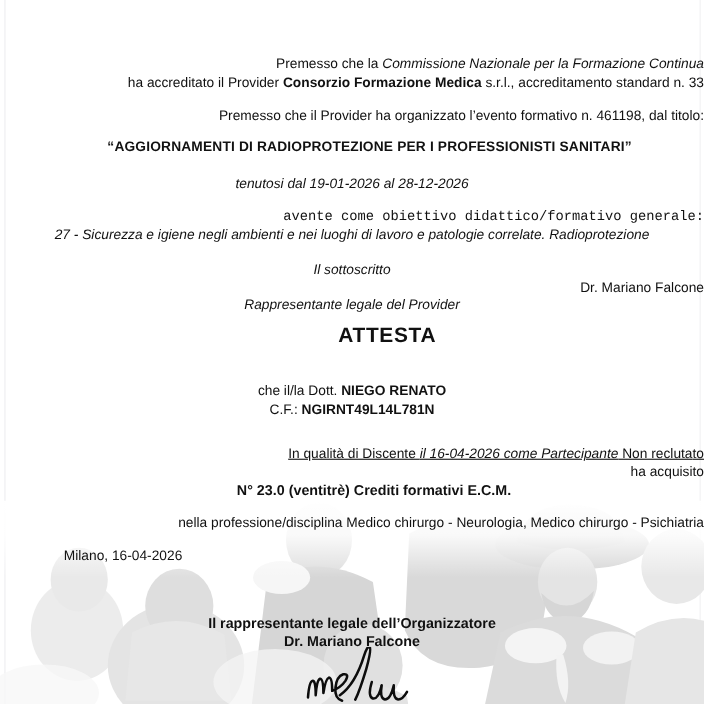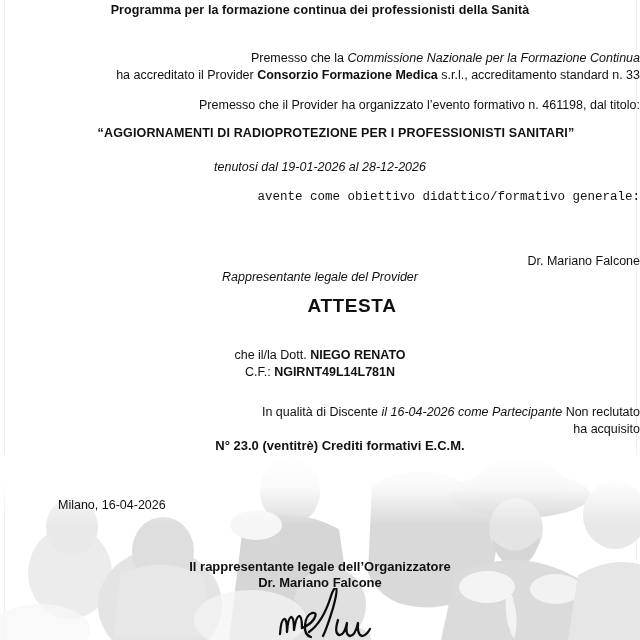--- a/index.html
+++ b/index.html
@@ -165,62 +165,64 @@
 
       <ellipse cx="615" cy="60" rx="32" ry="34" fill="#e8e8e8"></ellipse>
       <path d="M578 120 q40 -24 80 -4 l8 69 h-98 z" fill="#e6e6e6"></path>
 
       <ellipse cx="250" cy="165" rx="56" ry="30" fill="#f4f4f4" opacity="0.75"></ellipse>
       <ellipse cx="40" cy="175" rx="50" ry="26" fill="#f7f7f7" opacity="0.8"></ellipse>
     </svg>
     <div class="wm-fade"></div>
   </div>
 
-  <div class="line t-header" style="top:3px;">Programma per la formazione continua dei professionisti della Sanità</div>
 
   <div class="line t-body" style="top:51px;">
     <span>Premesso che la </span><span class="i">Commissione Nazionale per la Formazione Continua</span>
   </div>
 
   <div class="line t-body" style="top:68px;">
     <span>ha accreditato il Provider </span><span class="b">Consorzio Formazione Medica</span><span> s.r.l., accreditamento standard n. 33</span>
   </div>
 
   <div class="line t-body" style="top:98px;">Premesso che il Provider ha organizzato l’evento formativo n. 461198, dal titolo:</div>
 
   <div class="line t-title" style="top:126px;">“AGGIORNAMENTI DI RADIOPROTEZIONE PER I PROFESSIONISTI SANITARI”</div>
 
   <div class="line t-italic" style="top:160px;">tenutosi dal 19-01-2026 al 28-12-2026</div>
 
   <div class="line t-body" style="top:190px;font-family:Liberation Mono, monospace;">avente come obiettivo didattico/formativo generale:</div>
 
-
+  <div class="line t-italic" style="top:206px;">27 - Sicurezza e igiene negli ambienti e nei luoghi di lavoro e patologie correlate. Radioprotezione</div>
+
+  <div class="line t-italic" style="top:238px;">Il sottoscritto</div>
 
   <div class="line t-body" style="top:254px;">Dr. Mariano Falcone</div>
 
   <div class="line t-italic" style="top:270px;">Rappresentante legale del Provider</div>
 
   <div class="line t-attesta" style="top:295px;">ATTESTA</div>
 
   <div class="line t-name" style="top:348px;">
     <span>che il/la Dott. </span><span class="b">NIEGO RENATO</span>
   </div>
 
   <div class="line t-name" style="top:365px;">
     <span>C.F.: </span><span class="b">NGIRNT49L14L781N</span>
   </div>
 
-  <div class="line t-body" style="top:405px;">
+  <div class="line t-body" style="top:405px;text-decoration:underline;">
     <span>In qualità di Discente </span><span class="i">il 16-04-2026 come Partecipante</span><span> Non recluta</span>to
   </div>
 
   <div class="line t-body" style="top:422px;">ha acquisito</div>
 
   <div class="line t-credits" style="top:438px;padding-left:20px;">N° 23.0 (ventitrè) Crediti formativi E.C.M.</div>
 
+  <div class="line t-body" style="top:468px;">nella professione/disciplina Medico chirurgo - Neurologia, Medico chirurgo - Psichiatria</div>
 
   <div class="t-city" style="top:498px;">Milano, 16-04-2026</div>
 
   <div class="line t-footer" style="top:559px;">Il rappresentante legale dell’Organizzatore</div>
 
   <div class="line t-footer" style="top:575px;">Dr. Mariano Falcone</div>
 
   <div id="signature">
     <svg width="130" height="52" viewBox="0 0 130 52" xmlns="http://www.w3.org/2000/svg">
       <g fill="none" stroke="#0d0d0d" stroke-width="2.3" stroke-linecap="round" stroke-linejoin="round">

